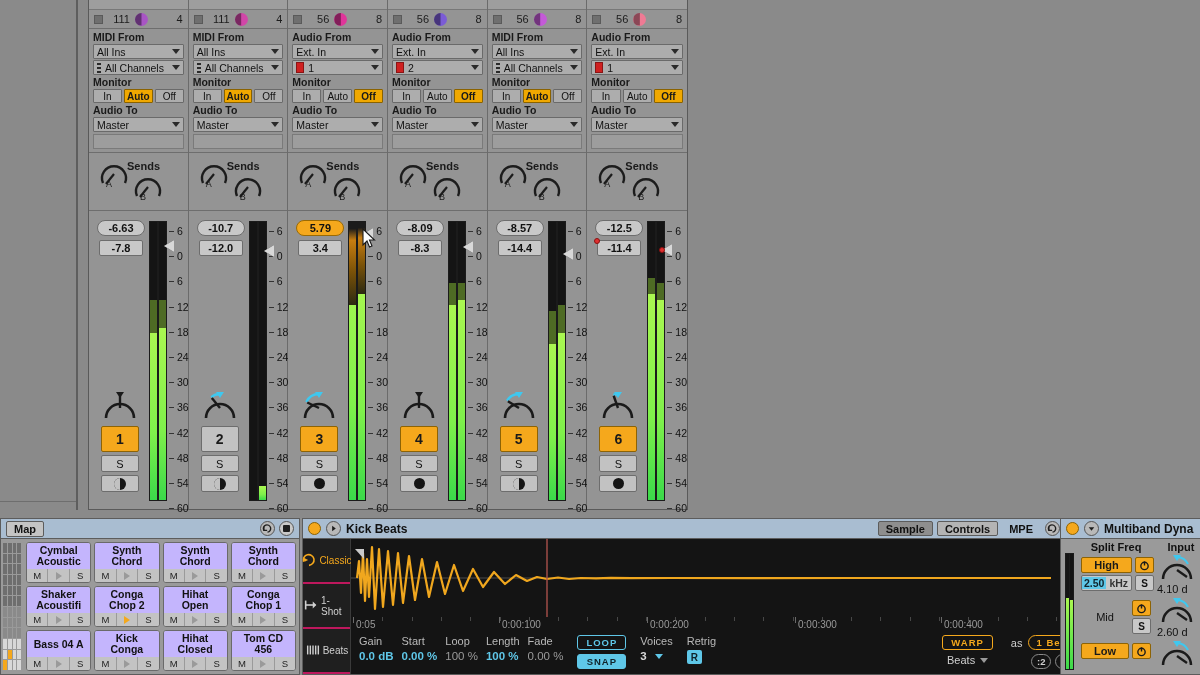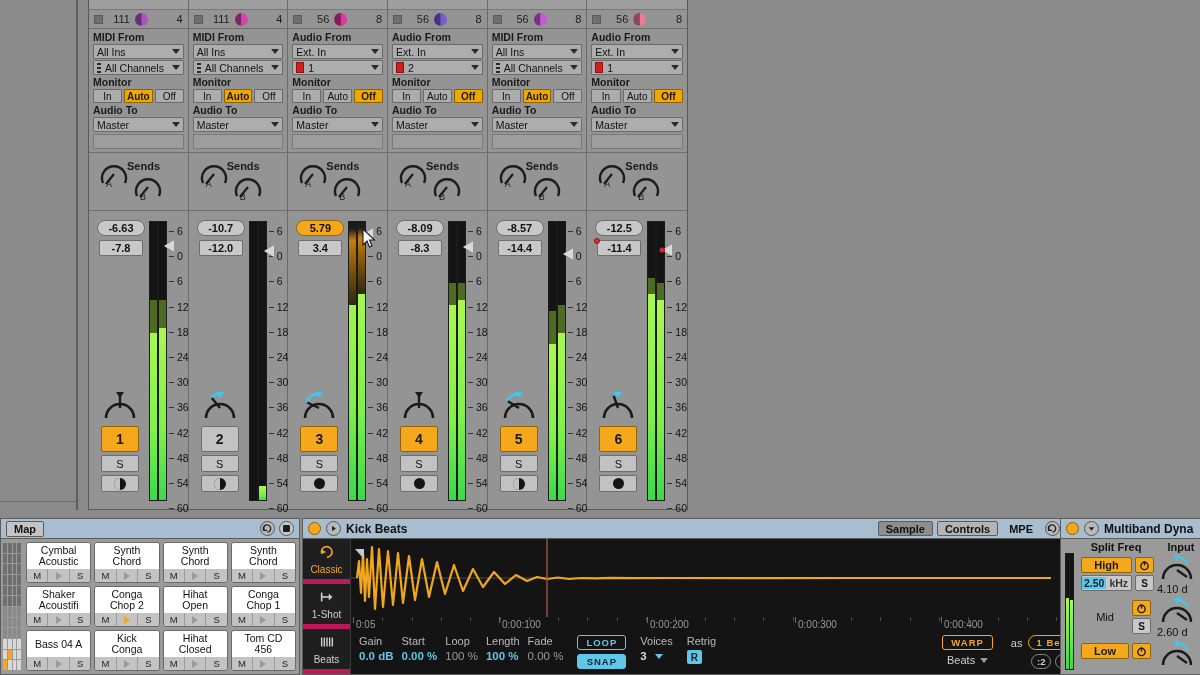--- a/index.html
+++ b/index.html
@@ -153,36 +153,36 @@
                 gap:1px; }
   .mm { background:#8a8a8a; }
   .mm.d { background:#6e6e6e; }
   .mm.on { background:#f5a81c; }
   .mm.lite { background:#d8d8d8; }
   .pads { flex:1; display:grid; grid-template-columns:repeat(4,1fr);
           grid-template-rows:repeat(3,1fr); gap:3px; padding:3px; }
   .pad { background:#c3c3c3; border:1px solid #6a6a6a; border-radius:3px;
          display:flex; flex-direction:column; overflow:hidden;}
   .pad-name { flex:1; display:flex; align-items:center; justify-content:center;
-              font-size:10.5px; font-weight:normal; color:#111; text-align:center;
-              line-height:11px; background:#ffffff; padding:1px; }
+              font-size:10.5px; font-weight:bold; color:#111; text-align:center;
+              line-height:11px; background:#c4b5fd; padding:1px; }
   .pad-ctl { height:13px; display:flex; background:#c3c3c3; }
   .pad-ctl div { flex:1; display:flex; align-items:center; justify-content:center;
                  font-size:9.5px; color:#222; border-right:1px solid #9a9a9a; }
   .pad-ctl div:last-child { border-right:none; }
   .tri { width:0;height:0;border-top:4px solid transparent;
          border-bottom:4px solid transparent;border-left:6px solid #9a9a9a;}
   .tri.play { border-left-color:#f5a81c; }
 
   
   .sp-body { position:absolute; left:0; right:0; top:20px; bottom:0; display:flex; background:#1b1b1b;}
   .sp-modes { width:48px; background:#1f1f1f; border-right:1px solid #3a3a3a;
               display:flex; flex-direction:column; }
-  .sp-mode { flex:1; border-bottom:5px solid #be185d; display:flex;
-             flex-direction:column; align-items:center; justify-content:center;
+  .sp-mode { flex:1; border-bottom:2px solid #be185d; display:flex;
+             flex-direction:row; align-items:center; justify-content:center;
              gap:2px; font-size:10px; color:#cfcfcf;}
   .sp-mode.sel { color:#f5a81c; }
   .sp-main { flex:1; position:relative; background:#141414; }
   .wave { position:absolute; left:0; right:0; top:0; height:78px; }
   .ruler { position:absolute; left:0; right:0; top:78px; height:17px; }
   .rl { position:absolute; font-size:10px; color:#9a9a9a; top:2px; }
   .rl-tick { position:absolute; top:0; width:1px; height:6px; background:#6a6a6a; }
   .params { position:absolute; left:0; right:0; bottom:0; height:40px;
             display:flex; align-items:flex-start; padding-top:1px;}
   .par { display:flex; flex-direction:column; gap:3px; padding-left:8px;}

